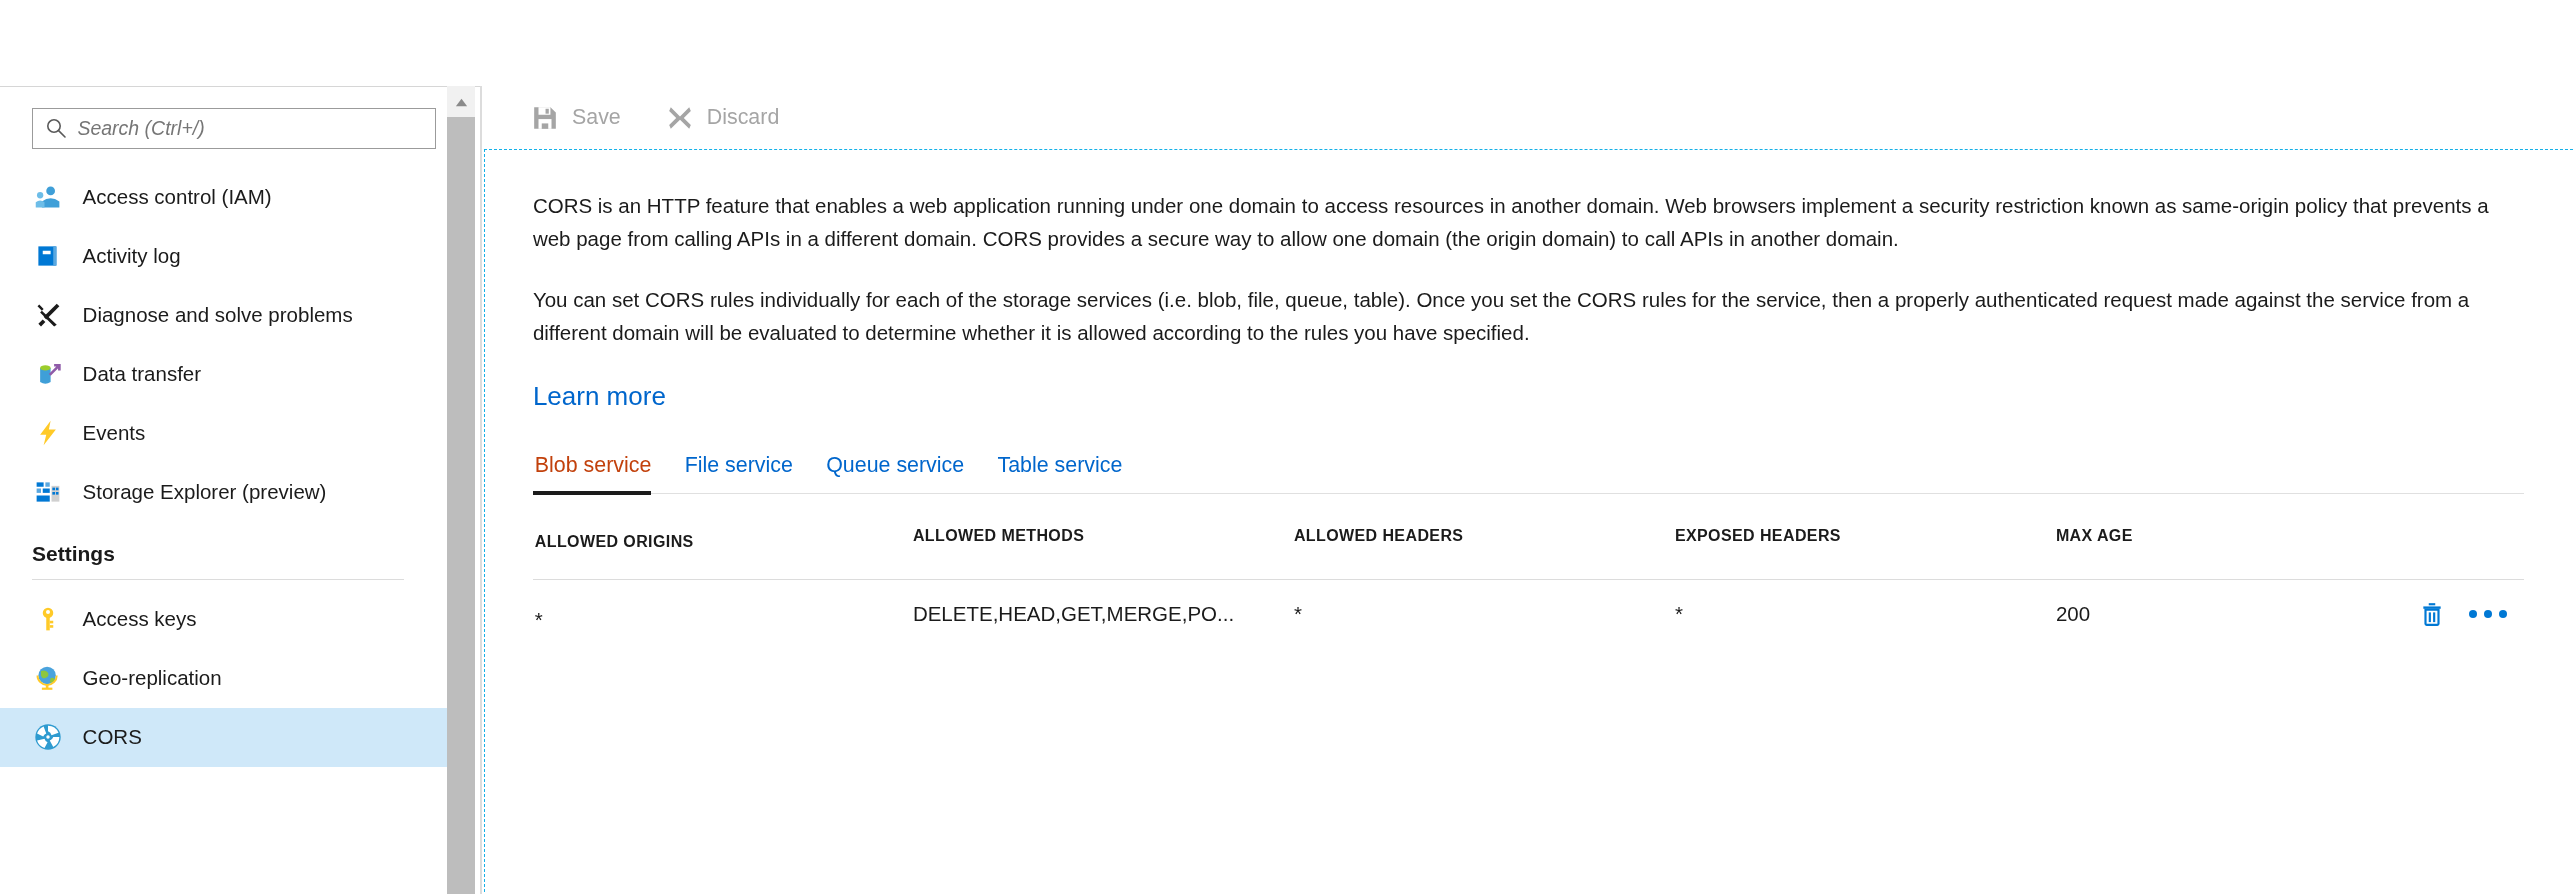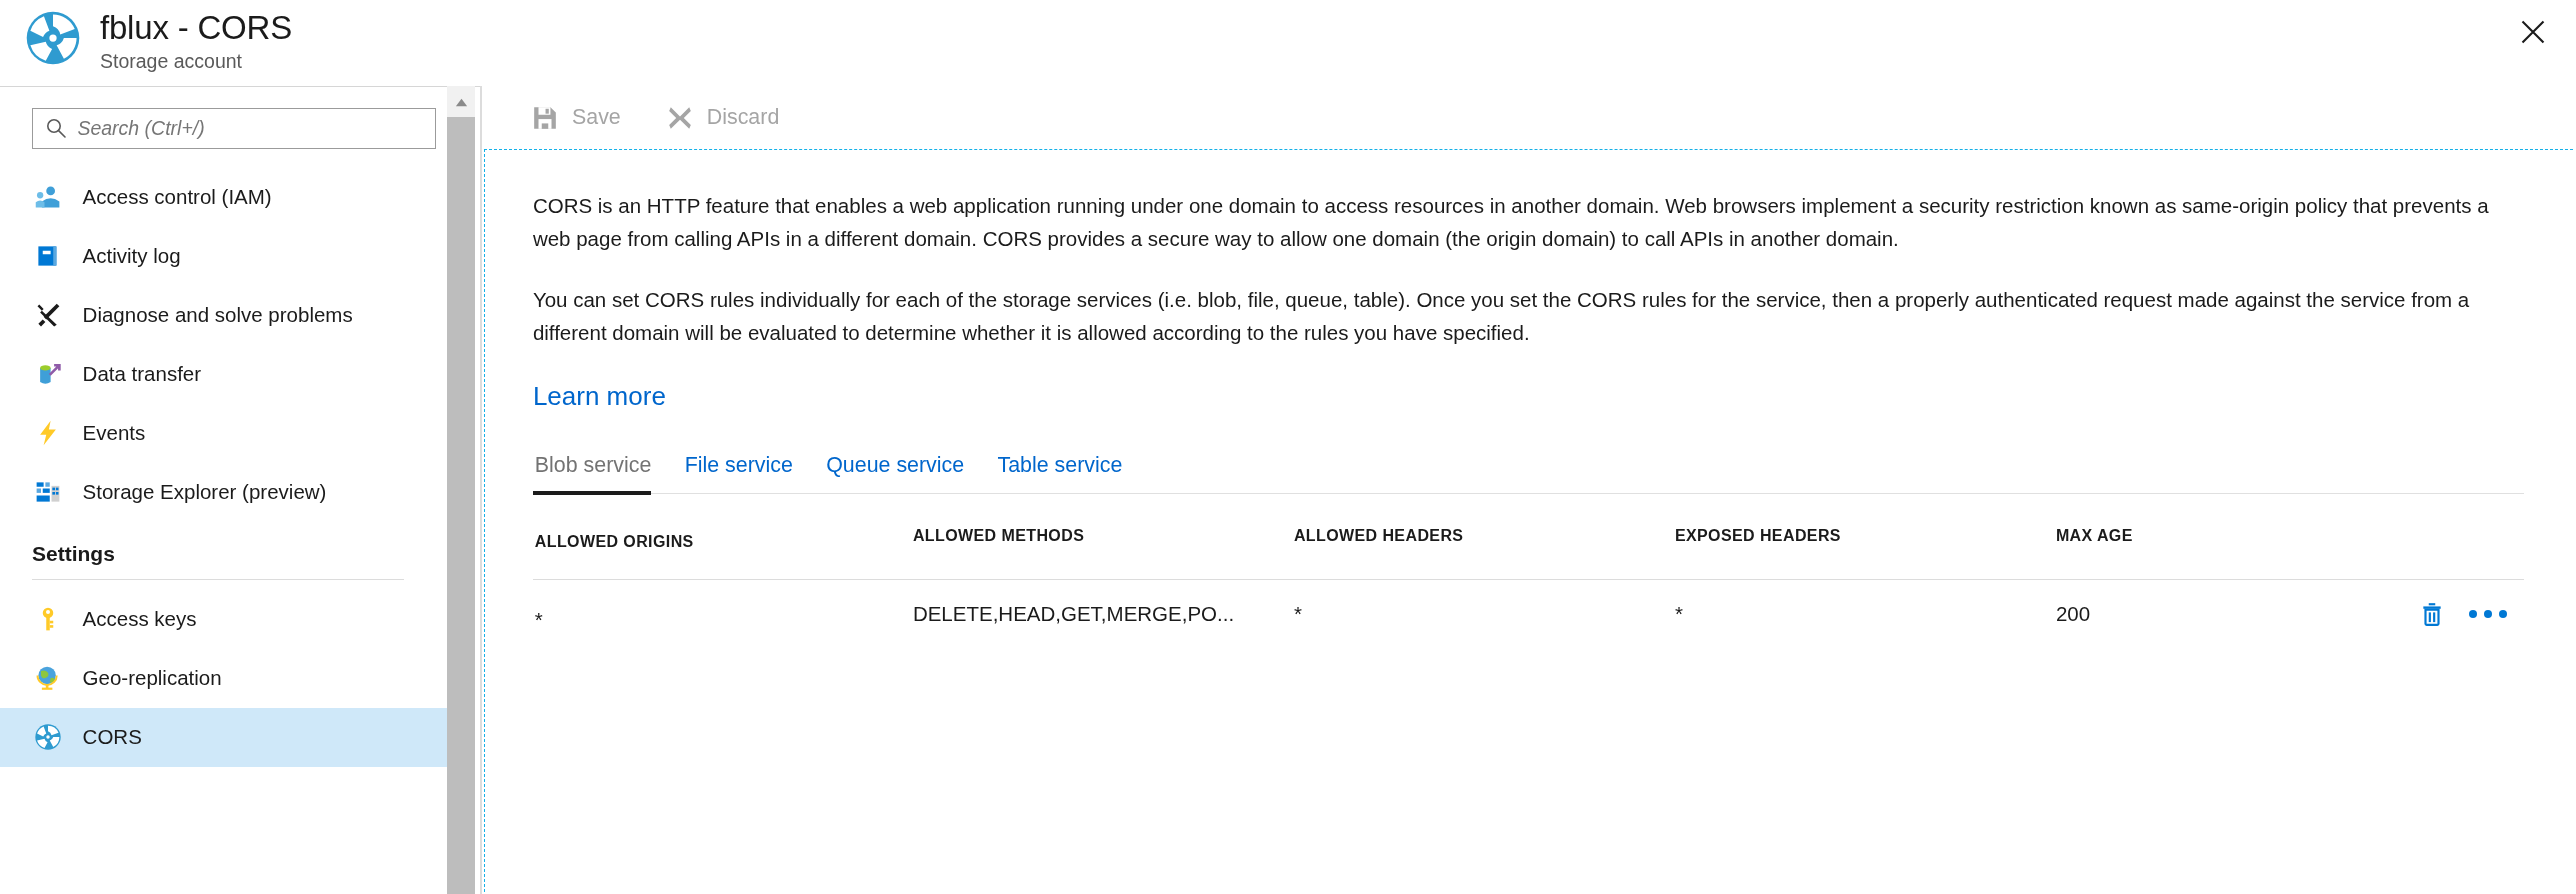--- a/index.html
+++ b/index.html
@@ -159,21 +159,21 @@
     margin-top: 41px;
     display: flex; align-items: flex-end;
     border-bottom: 1.9px solid #e0e0e0;
     width: 1991px;
   }
   .tab {
     font-size: 21.4px; color: #0066cc; padding: 0 16.7px 15px 16.7px;
     cursor: pointer; position: relative; white-space: nowrap;
   }
   .tab:first-child { padding-left: 1.9px; }
-  .tab.active { color: #737373; }
+  .tab.active { color: #c2410c; }
   .tab.active::after {
     content: ""; position: absolute; left: 0; right: 16.7px; bottom: -1.9px;
     height: 3.7px; background: #1b1b1b;
   }
 
   .table { margin-top: 0; width: 1991px; }
   .thead {
     display: flex; align-items: center; height: 86px;
     border-bottom: 1.9px solid #dcdcdc;
   }
@@ -196,42 +196,20 @@
   }
   .icon-btn { cursor: pointer; display:flex; align-items:center; justify-content:center; }
   .dots { display: flex; gap: 6.5px; align-items: center; }
   .dots i { width: 8.4px; height: 8.4px; border-radius: 50%; background: #0078d4; display:block; }
 </style>
 </head>
 <body>
 
 <div class="app">
 
-  <div class="titlebar">
-    <div class="title-icon">
-      <svg viewBox="0 0 64 64" width="58" height="58" aria-hidden="true">
-        <circle cx="32" cy="32" r="29" fill="#2f9bd0"></circle>
-        <path d="M32 6 A26 26 0 0 1 56 22 L40 28 A12 12 0 0 0 32 19 Z" fill="#ffffff"></path>
-        <path d="M58 32 A26 26 0 0 1 44 55 L36 40 A12 12 0 0 0 44 32 Z" fill="#ffffff"></path>
-        <path d="M24 57 A26 26 0 0 1 7 40 L24 36 A12 12 0 0 0 31 44 Z" fill="#ffffff"></path>
-        <path d="M7 24 A26 26 0 0 1 22 8 L28 24 A12 12 0 0 0 21 31 Z" fill="#ffffff"></path>
-        <circle cx="32" cy="32" r="8" fill="#2f9bd0"></circle>
-        <circle cx="32" cy="32" r="4" fill="#ffffff"></circle>
-      </svg>
-    </div>
-    <div class="title-text">
-      <div class="title-main">fblux - CORS</div>
-      <div class="title-sub">Storage account</div>
-    </div>
-    <div class="close-btn">
-      <svg viewBox="0 0 24 24" width="28" height="28" aria-hidden="true">
-        <path d="M3 3 L21 21 M21 3 L3 21" stroke="#1b1b1b" stroke-width="1.8" fill="none"></path>
-      </svg>
-    </div>
-  </div>
   <div class="sidebar-divider"></div>
 
   <div class="sidebar">
 
     <div class="search-row">
       <div class="search-box">
         <span class="mag">
           <svg viewBox="0 0 24 24" width="24" height="24" aria-hidden="true">
             <circle cx="10" cy="10" r="6.2" stroke="#5a5a5a" stroke-width="1.6" fill="none"></circle>
             <path d="M14.6 14.6 L21 21" stroke="#5a5a5a" stroke-width="1.6" fill="none" stroke-linecap="round"></path>

